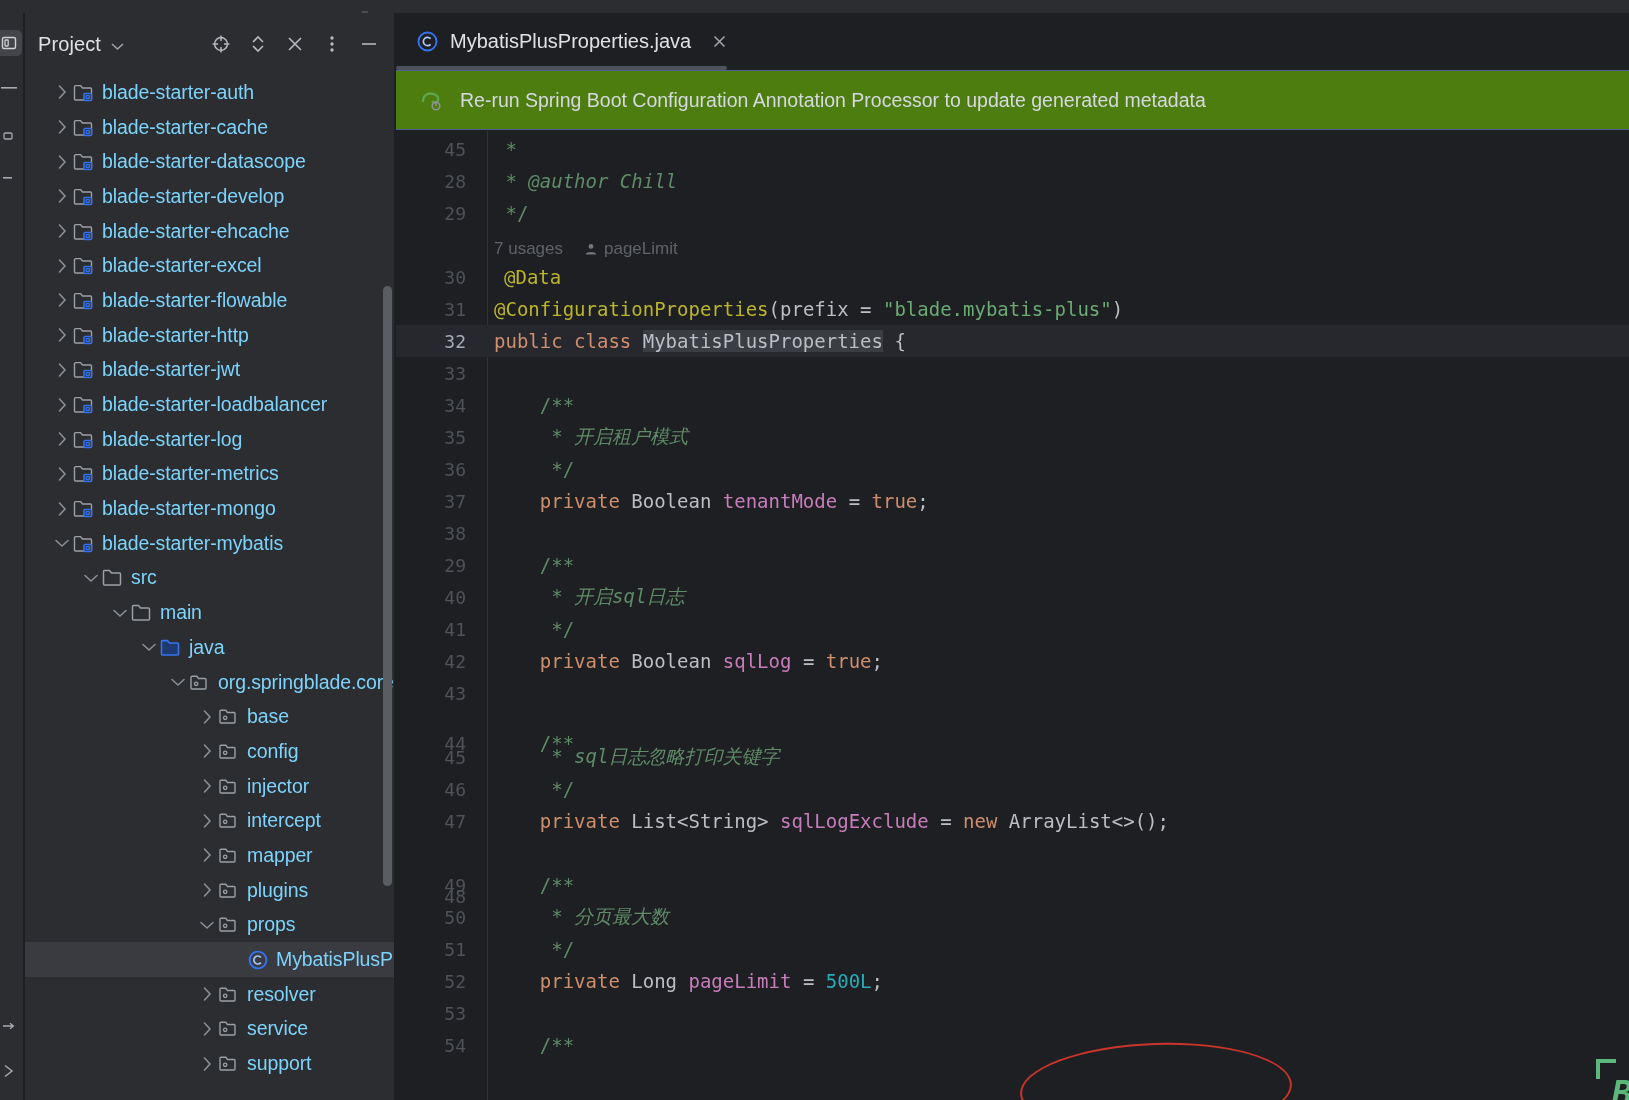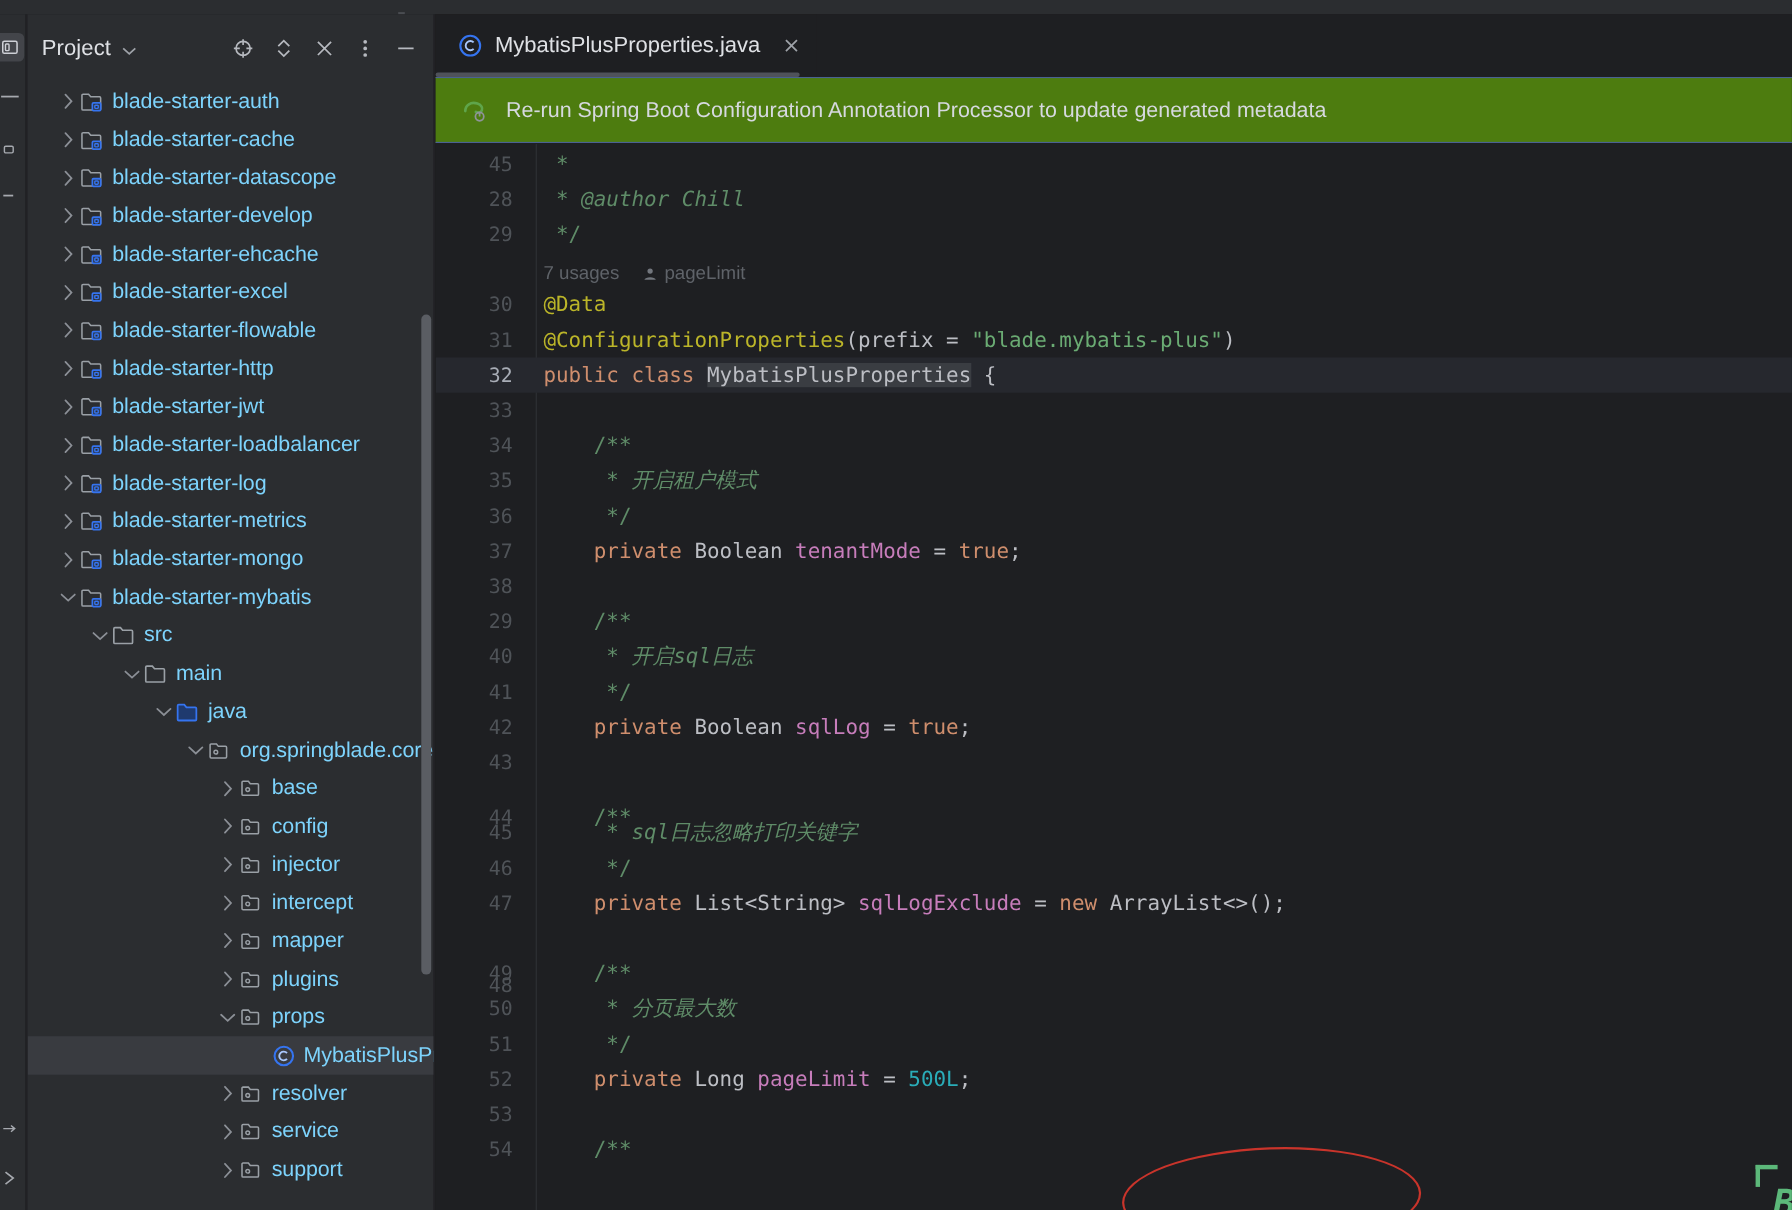--- a/index.html
+++ b/index.html
@@ -744,21 +744,21 @@
               <span>7 usages</span>
               <span class="hint-author">
                 <svg width="14" height="14" viewBox="0 0 14 14">
                   <circle cx="7" cy="4.4" r="2.4" fill="#72767d"></circle>
                   <path d="M1.8 12.4 C2.4 9.2 11.6 9.2 12.2 12.4 Z" fill="#72767d"></path>
                 </svg>
                 <span>pageLimit</span>
               </span>
             </span>
           </div>
-          <div class="code-line" style="top: 130px;"><span class="lnum">30</span><span class="ctext"><span class="s-anno">@Data</span></span></div>
+          <div class="code-line" style="top: 130px; gap: 10px;"><span class="lnum">30</span><span class="ctext"><span class="s-anno">@Data</span></span></div>
           <div class="code-line" style="top: 162px;"><span class="lnum">31</span><span class="ctext"><span class="s-anno">@ConfigurationProperties</span><span class="s-plain">(</span><span class="s-plain">prefix</span><span class="s-plain"> = </span><span class="s-str">"blade.mybatis-plus"</span><span class="s-plain">)</span></span></div>
           <div class="cur-hl" style="top: 194px;"></div>
           <div class="code-line current" style="top: 194px;"><span class="lnum">32</span><span class="ctext"><span class="s-kw">public class </span><span class="s-cls cls-hl">MybatisPlusProperties</span><span class="s-plain"> {</span></span></div>
           <div class="code-line" style="top: 226px;"><span class="lnum">33</span><span class="ctext"></span></div>
           <div class="code-line" style="top: 258px;"><span class="lnum">34</span><span class="ctext"><span class="s-comment">    /**</span></span></div>
           <div class="code-line" style="top: 290px;"><span class="lnum">35</span><span class="ctext"><span class="s-comment">     * </span><span class="s-comment-i">开启租户模式</span></span></div>
           <div class="code-line" style="top: 322px;"><span class="lnum">36</span><span class="ctext"><span class="s-comment">     */</span></span></div>
           <div class="code-line" style="top: 354px;"><span class="lnum">37</span><span class="ctext"><span class="s-kw">    private </span><span class="s-plain">Boolean </span><span class="s-field">tenantMode</span><span class="s-plain"> = </span><span class="s-kw">true</span><span class="s-plain">;</span></span></div>
           <div class="code-line" style="top: 386px;"><span class="lnum">38</span><span class="ctext"></span></div>
           <div class="code-line" style="top: 418px;"><span class="lnum">29</span><span class="ctext"><span class="s-comment">    /**</span></span></div>

